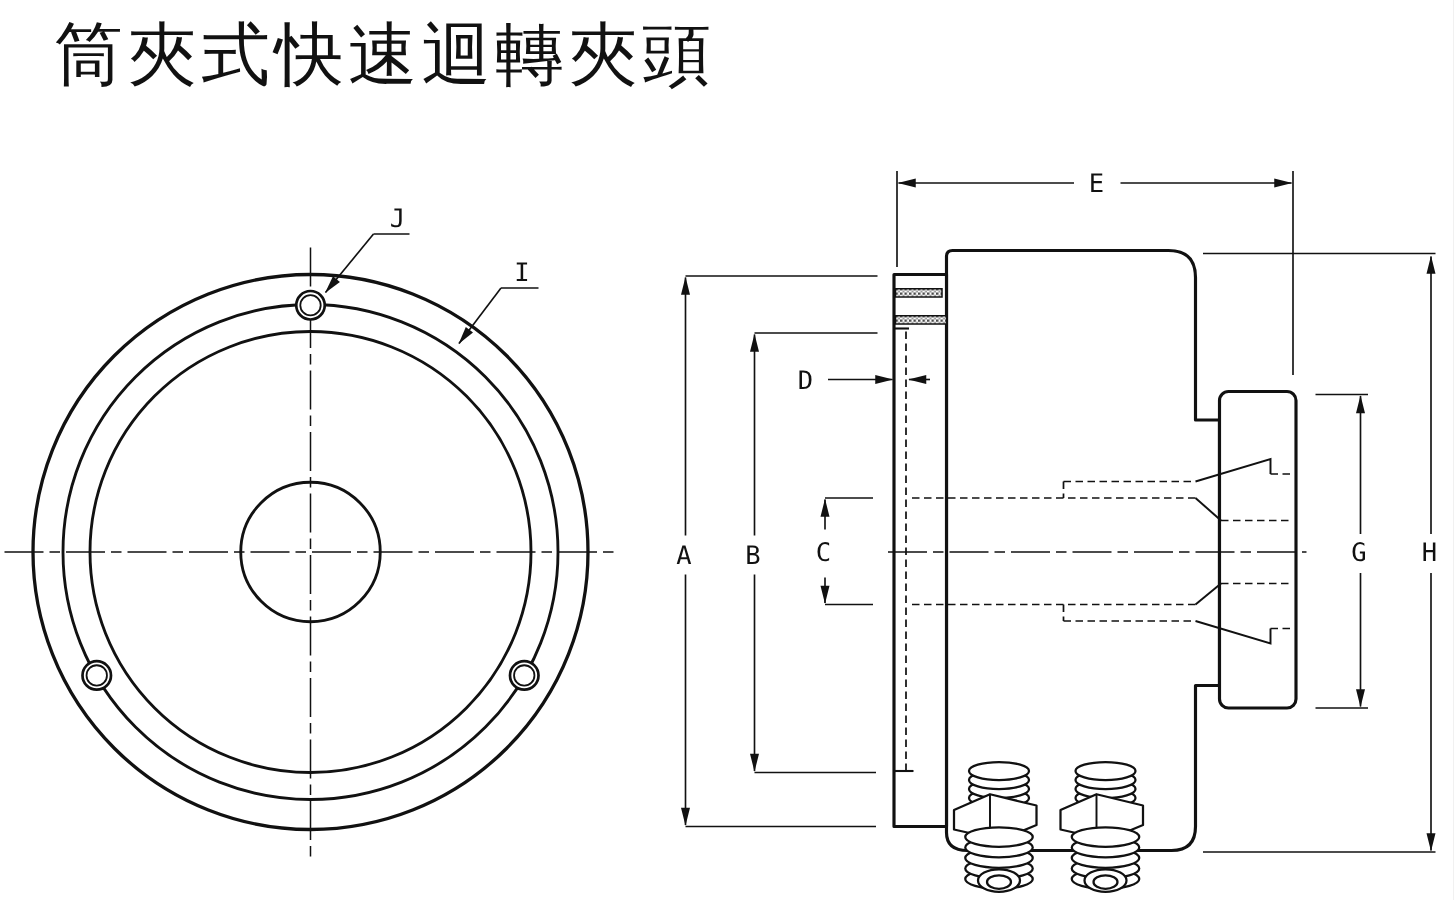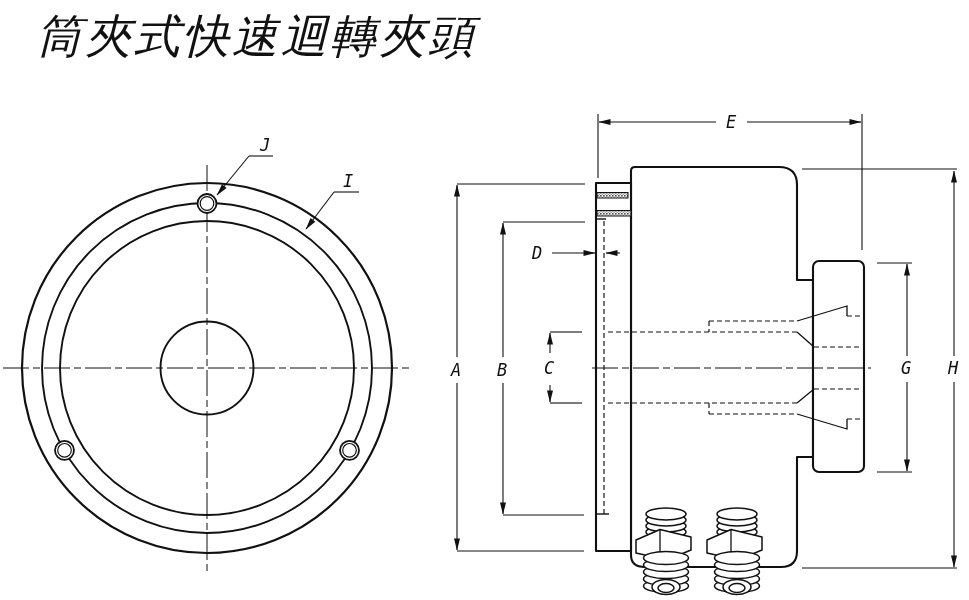--- a/index.html
+++ b/index.html
@@ -1,17 +1,17 @@
 <!DOCTYPE html>
 <html><head>
 <meta charset="utf-8">
 <style>
   html,body{margin:0;padding:0;background:#e8e8e8;}
   .page{position:relative;width:969px;height:600px;background:#ffffff;overflow:hidden;
-        font-family:"Liberation Sans","DejaVu Sans",sans-serif;font-style:italic;}
+        font-family:"Liberation Sans","DejaVu Sans",sans-serif;}
   svg{display:block;}
   .title-text{font-family:"Liberation Sans","DejaVu Sans",sans-serif;
               font-size:46px;letter-spacing:3px;fill:#111;}
   .dimlabel{font-family:"DejaVu Sans Mono","Liberation Mono",monospace;
             font-size:17px;fill:#111;}
   .part{fill:#ffffff;stroke:#111;stroke-width:2.1;stroke-linejoin:round;}
   .part-thin{fill:#ffffff;stroke:#111;stroke-width:1.5;stroke-linejoin:round;}
   .edge{fill:none;stroke:#111;stroke-width:1.4;}
   .circ{fill:none;stroke:#111;stroke-width:1.9;}
   .circ-outer{fill:none;stroke:#111;stroke-width:2.2;}

